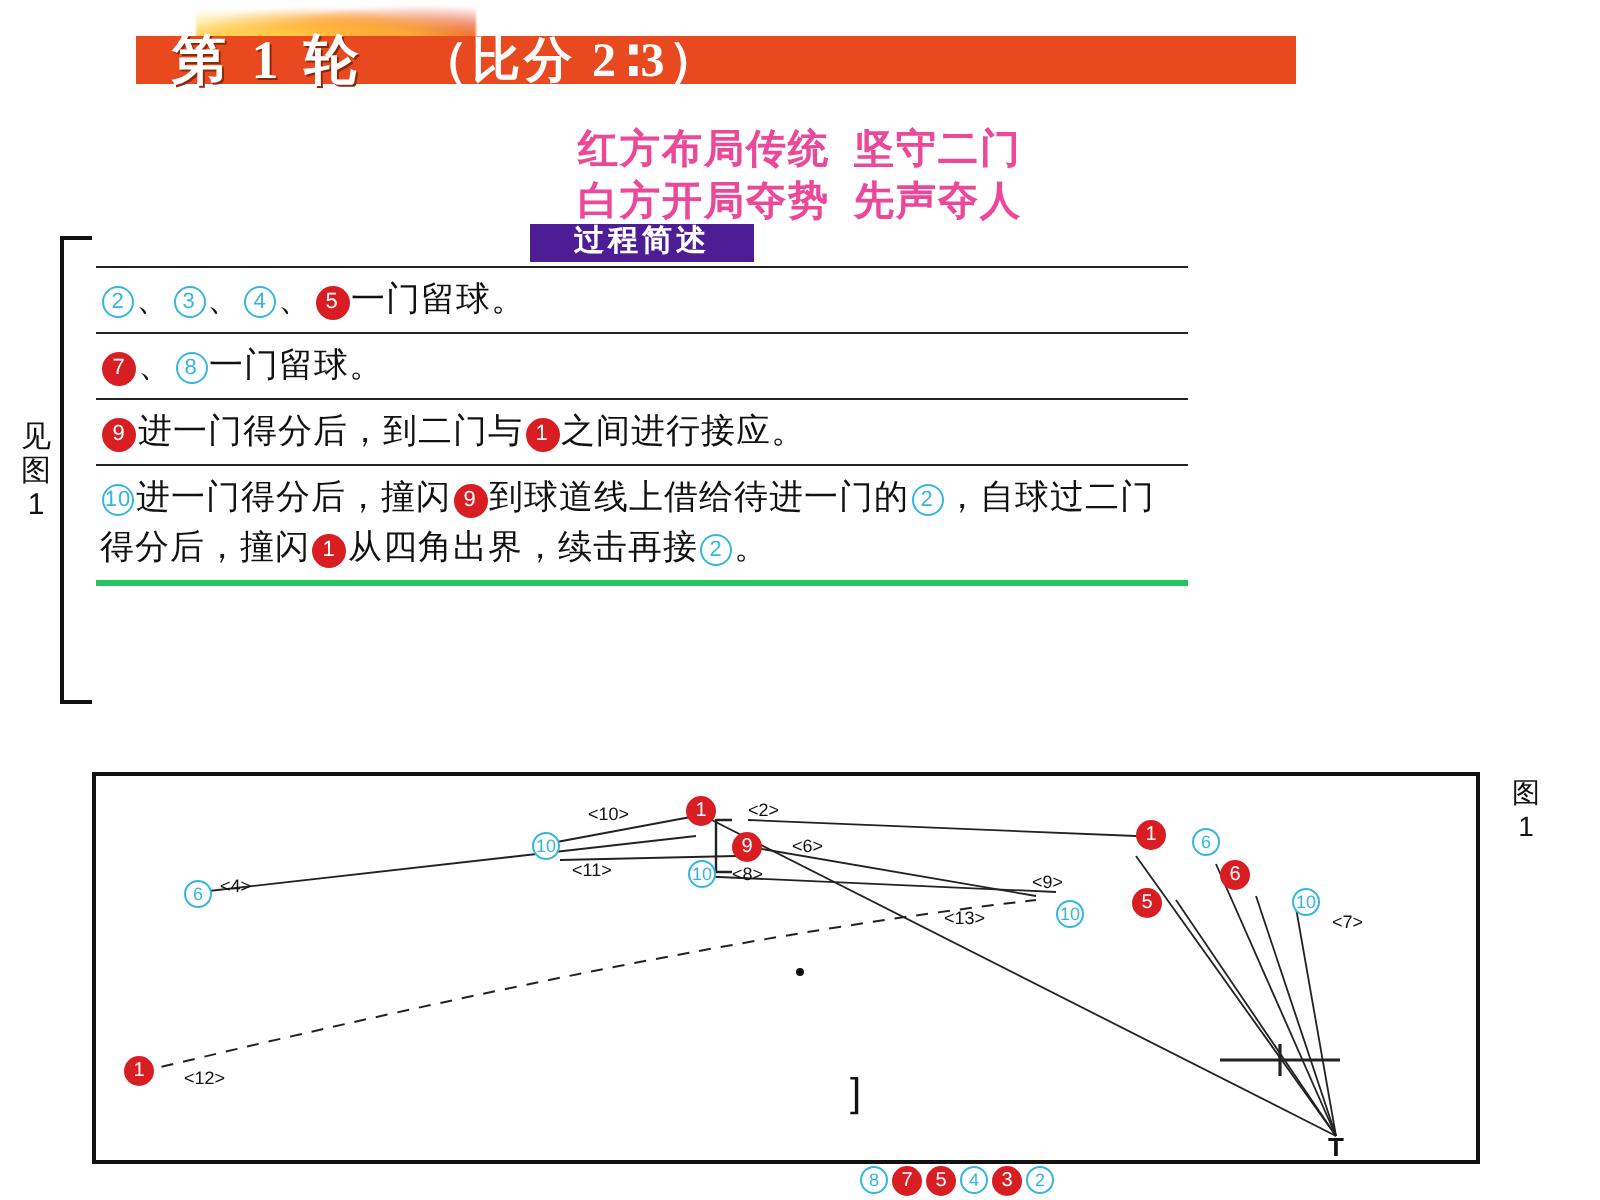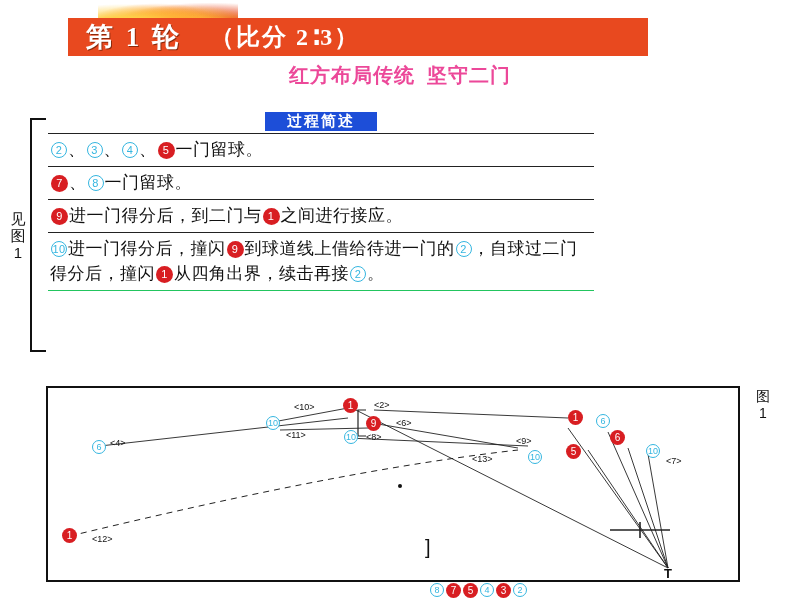--- a/index.html
+++ b/index.html
@@ -20,21 +20,21 @@
     width: 800px;
     height: 600px;
   }
 
   
   .banner {
     position: absolute;
     left: 68px;
     top: 18px;
     width: 580px;
-    height: 38px;
+    height: 24px;
     background: #E8491F;
     display: flex;
     align-items: center;
   }
   .banner-title {
     color: #ffffff;
     font-family: "Liberation Serif", serif;
     font-weight: bold;
     font-size: 27px;
     letter-spacing: 3px;
@@ -106,35 +106,35 @@
     top: 112px;
     width: 546px;
   }
   .proc-header {
     text-align: center;
     font-family: "Liberation Serif", serif;
     font-size: 15px;
     font-weight: bold;
     letter-spacing: 2px;
     color: #ffffff;
-    background: #1d4ed8;
+    background: #4c1d95;
     width: 112px;
     margin: 0 auto 2px auto;
     height: 19px;
     line-height: 19px;
   }
   .proc-row {
     border-top: 1px solid #222;
     padding: 3px 2px 4px 2px;
     font-family: "Liberation Serif", serif;
     font-size: 17px;
     line-height: 25px;
     letter-spacing: 0.5px;
   }
-  .proc-row:last-child { border-bottom: 1px solid #22c55e; }
+  .proc-row:last-child { border-bottom: 3px solid #22c55e; }
 
   
   .cn {
     display: inline-block;
     width: 17px;
     height: 17px;
     line-height: 17px;
     border-radius: 50%;
     text-align: center;
     font-size: 11px;
@@ -213,20 +213,21 @@
 <div class="page">
 
   <div class="flame"></div>
   <div class="banner">
     <span class="banner-title">第 1 轮</span>
     <span class="banner-score">（比分 2∶3）</span>
   </div>
 
   <div class="subtitle">
     <div>红方布局传统  坚守二门</div>
+    <div>白方开局夺势  先声夺人</div>
   </div>
 
   <div class="proc-label">
     <div>见</div>
     <div>图</div>
     <div>1</div>
   </div>
   <div class="bracket"></div>
 
   <div class="proc-box">

